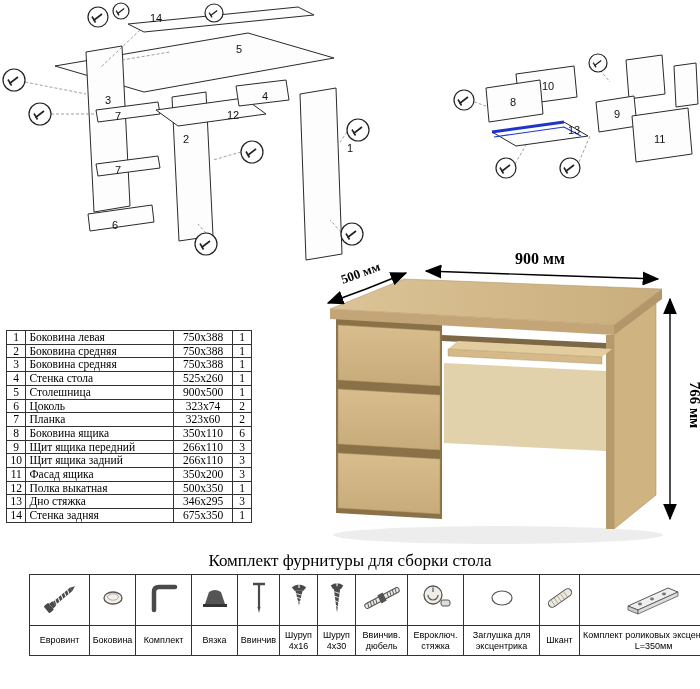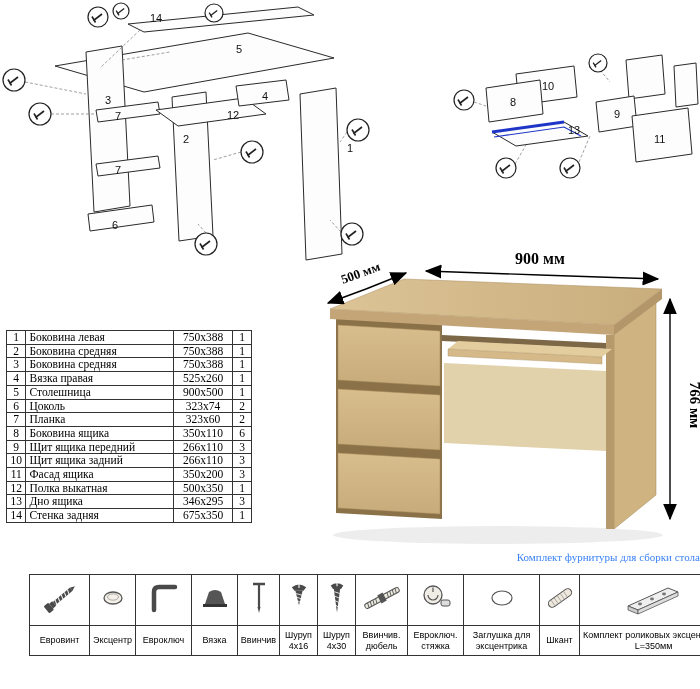--- a/index.html
+++ b/index.html
@@ -3,21 +3,21 @@
 <meta charset="utf-8">
 <style>
   *{margin:0;padding:0;box-sizing:border-box;}
   html,body{width:700px;height:689px;background:#fff;font-family:"Liberation Sans",sans-serif;}
   #page{position:relative;width:700px;height:689px;background:#fff;overflow:hidden;}
   .abs{position:absolute;}
   table{border-collapse:collapse;}
   #parts-table table{width:100%;font-family:"Liberation Serif",serif;font-size:11.5px;color:#000;}
   #parts-table td{border:1px solid #333;padding:0 3px;line-height:12.7px;white-space:nowrap;}
   td.c{text-align:center;}
-  #hw-title{font-family:"Liberation Serif",serif;font-size:11px;color:#3b82f6;text-align:right;}
+  #hw-title{font-family:"Liberation Serif",serif;font-size:17px;color:#000000;text-align:center;}
   #hw-table{table-layout:fixed;width:698px;margin-left:28px;}
   #hw-table td{border:1px solid #333;text-align:center;vertical-align:middle;overflow:hidden;padding:1px;}
   .hw-icon-cell{height:50px;}
   .hw-label{font-size:9px;line-height:1.15;height:30px;color:#000;}
   .hw-qty{font-family:"Liberation Serif",serif;font-size:15px;height:23px;color:#000;}
   svg text{font-family:"Liberation Sans",sans-serif;}
   .dl{font-size:11px;fill:#111;}
   .dim{font-family:"Liberation Serif",serif;font-weight:bold;fill:#000;}
 </style>
 </head>
@@ -211,21 +211,21 @@
             <td class="c">1</td>
           </tr>
       <tr>
             <td class="c">3</td>
             <td>Боковина средняя</td>
             <td class="c">750x388</td>
             <td class="c">1</td>
           </tr>
       <tr>
             <td class="c">4</td>
-            <td>Вязка правая</td>
+            <td>Стенка стола</td>
             <td class="c">525x260</td>
             <td class="c">1</td>
           </tr>
       <tr>
             <td class="c">5</td>
             <td>Столешница</td>
             <td class="c">900x500</td>
             <td class="c">1</td>
           </tr>
       <tr>
@@ -265,21 +265,21 @@
             <td class="c">3</td>
           </tr>
       <tr>
             <td class="c">12</td>
             <td>Полка выкатная</td>
             <td class="c">500x350</td>
             <td class="c">1</td>
           </tr>
       <tr>
             <td class="c">13</td>
-            <td>Дно ящика</td>
+            <td>Дно стяжка</td>
             <td class="c">346x295</td>
             <td class="c">3</td>
           </tr>
       <tr>
             <td class="c">14</td>
             <td>Стенка задняя</td>
             <td class="c">675x350</td>
             <td class="c">1</td>
           </tr>
     </tbody>
@@ -422,22 +422,22 @@
           <polygon points="4,30 14,34 14,38 4,34" fill="#ccc" stroke="#555" stroke-width="0.8"></polygon>
           <polygon points="14,34 54,16 54,20 14,38" fill="#ddd" stroke="#555" stroke-width="0.8"></polygon>
           <ellipse cx="16" cy="28" rx="2" ry="1.4" fill="#777"></ellipse>
               <ellipse cx="28" cy="23" rx="2" ry="1.4" fill="#777"></ellipse>
               <ellipse cx="40" cy="18" rx="2" ry="1.4" fill="#777"></ellipse>
         </svg>
       </td>
     </tr>
     <tr>
       <td class="hw-label">Евровинт</td>
-      <td class="hw-label">Эксцентр</td>
-      <td class="hw-label">Евроключ</td>
+      <td class="hw-label">Боковина</td>
+      <td class="hw-label">Комплект</td>
       <td class="hw-label">Вязка</td>
       <td class="hw-label">Ввинчив</td>
       <td class="hw-label">Шуруп 4x16</td>
       <td class="hw-label">Шуруп 4x30</td>
       <td class="hw-label">Ввинчив. дюбель</td>
       <td class="hw-label">Евроключ. стяжка</td>
       <td class="hw-label">Заглушка для эксцентрика</td>
       <td class="hw-label">Шкант</td>
       <td class="hw-label">Комплект роликовых эксцентрика L=350мм</td>
     </tr>

